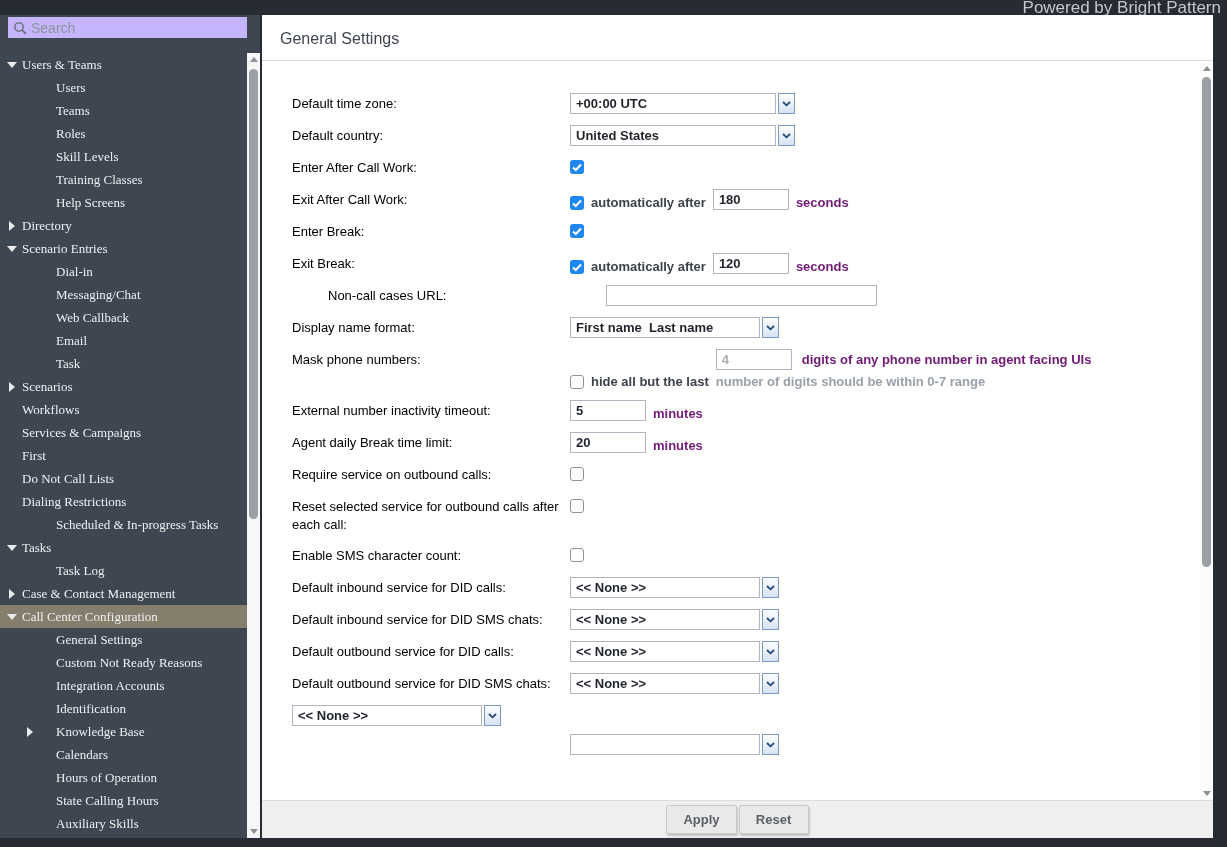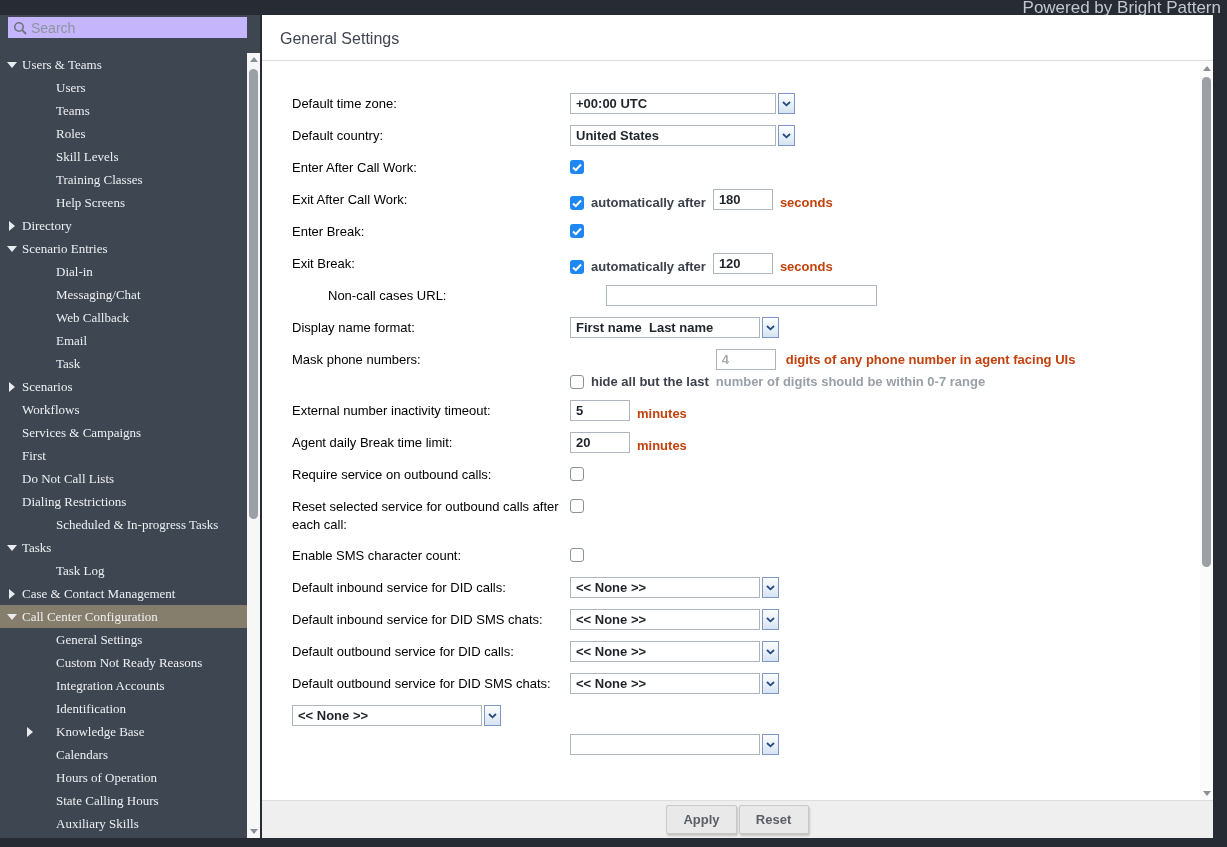--- a/index.html
+++ b/index.html
@@ -45,27 +45,27 @@
   .form{padding:31px 0 0 30px;}
   .content-scroll{position:absolute;right:0;top:47px;width:13px;bottom:38px;background:#fbfbfb;}
 
   
   .row{display:flex;align-items:flex-start;margin-bottom:11px;min-height:21px;}
   .row.gap-top{margin-top:10px;margin-left:36px;}
   .lbl{width:278px;flex:none;font-size:13px;color:#000000;line-height:18px;padding-top:2px;}
   .ctrl{display:flex;align-items:flex-end;gap:7px;font-size:13px;color:#3c414b;font-weight:bold;}
   .tfield{height:21px;box-sizing:border-box;border:1px solid #aeb5c0;background:#fff;display:flex;align-items:center;padding:0 5px;font-size:13px;color:#1f242b;white-space:pre;}
   .tfield.ph{color:#a9adb3;}
-  .w206{width:206px}.w190{width:190px}.w60{width:60px}.w271{width:271px}
+  .w206{width:206px}.w190{width:190px}.w60{width:76px}.w271{width:271px}
   .combo{display:flex;align-items:flex-start;}
   .combo-btn{width:17px;height:21px;box-sizing:border-box;margin-left:2px;border:1px solid #7b99c4;background:linear-gradient(#fdfeff,#d6e3f2);display:flex;align-items:center;justify-content:center;}
   .cb{width:14px;height:14px;box-sizing:border-box;border-radius:3px;flex:none;margin-top:3px;display:flex;align-items:center;justify-content:center;}
   .cb.on{background:#1e87f2;}
   .cb.off{background:#fff;border:1px solid #8d939c;}
-  .gray{color:#c2410c;}
+  .gray{color:#701a75;}
   .maskcol{display:flex;flex-direction:column;gap:4px;}
   .maskline{display:flex;align-items:center;gap:10px;}
   .note{font-size:13px;color:#9aa0a8;}
   .partial{margin-top:-3px;}
 
   
   .footer{position:absolute;left:0;right:0;bottom:0;height:38px;background:#efefef;border-top:1px solid #ddd;box-sizing:border-box;display:flex;align-items:center;justify-content:center;gap:2px;}
   .btn{min-width:70px;height:29px;box-sizing:border-box;background:#e9e9e9;border:1px solid #c9c9c9;border-radius:2px;box-shadow:1px 2px 2px rgba(0,0,0,0.18);font-size:13px;font-weight:bold;color:#5b6066;font-family:inherit;padding:0 16px;cursor:pointer;}
 </style>
 </head>

